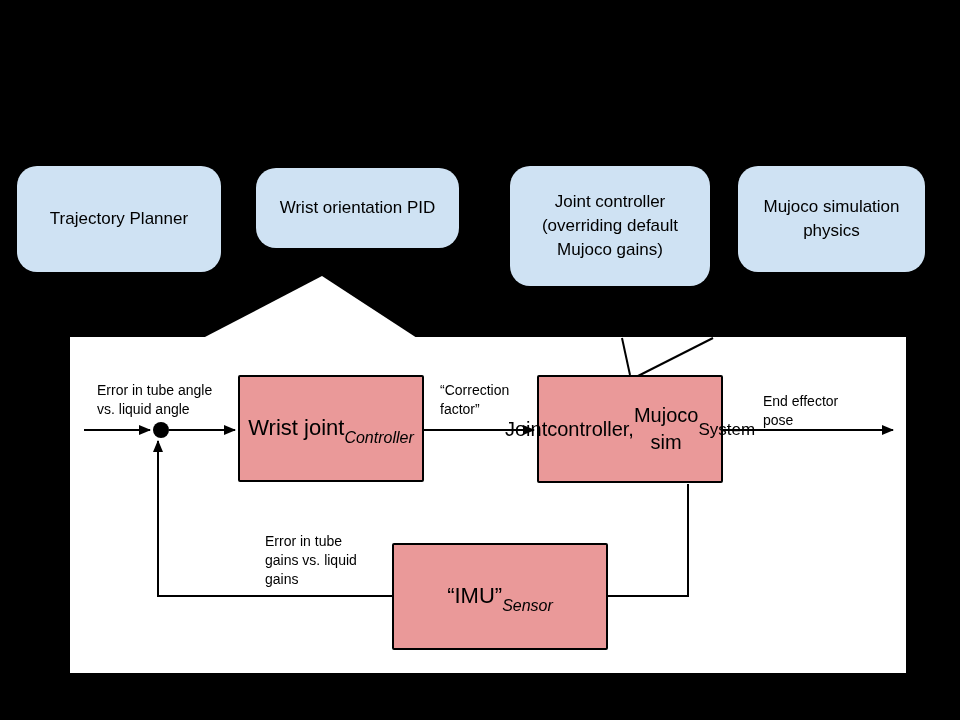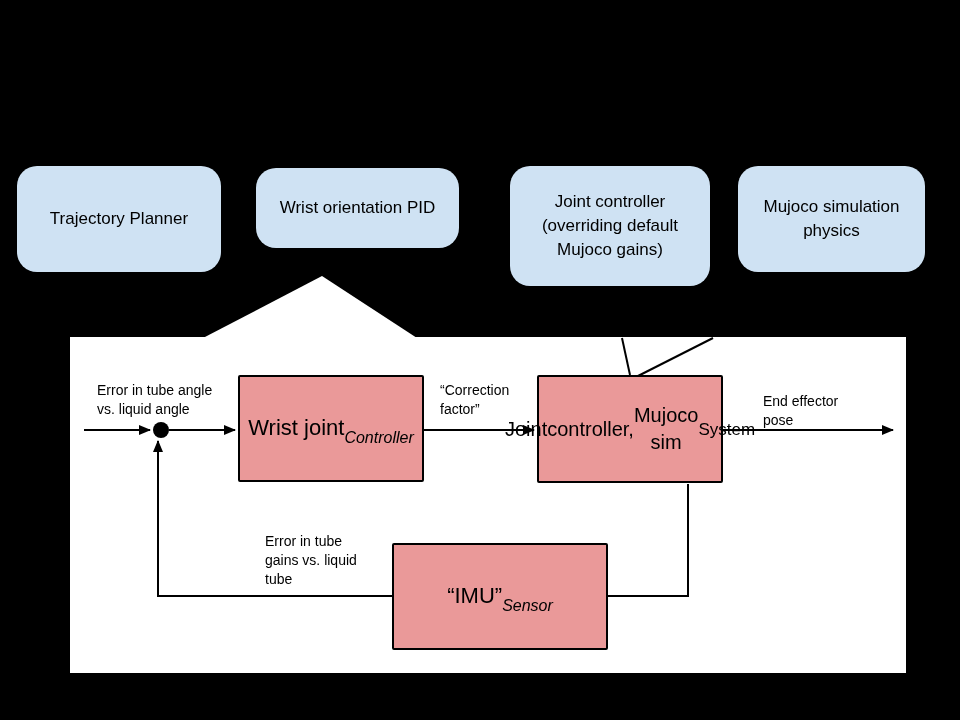--- a/index.html
+++ b/index.html
@@ -124,16 +124,16 @@
   </div>
 
   <div class="diagram-label abs" style="left:763px;top:392px">
     <div>End effector</div>
     <div>pose</div>
   </div>
 
   <div class="diagram-label abs" style="left:265px;top:532px">
     <div>Error in tube</div>
     <div>gains vs. liquid</div>
-    <div>tube</div>
+    <div>gains</div>
   </div>
 
 </div>
 
 </body></html>

